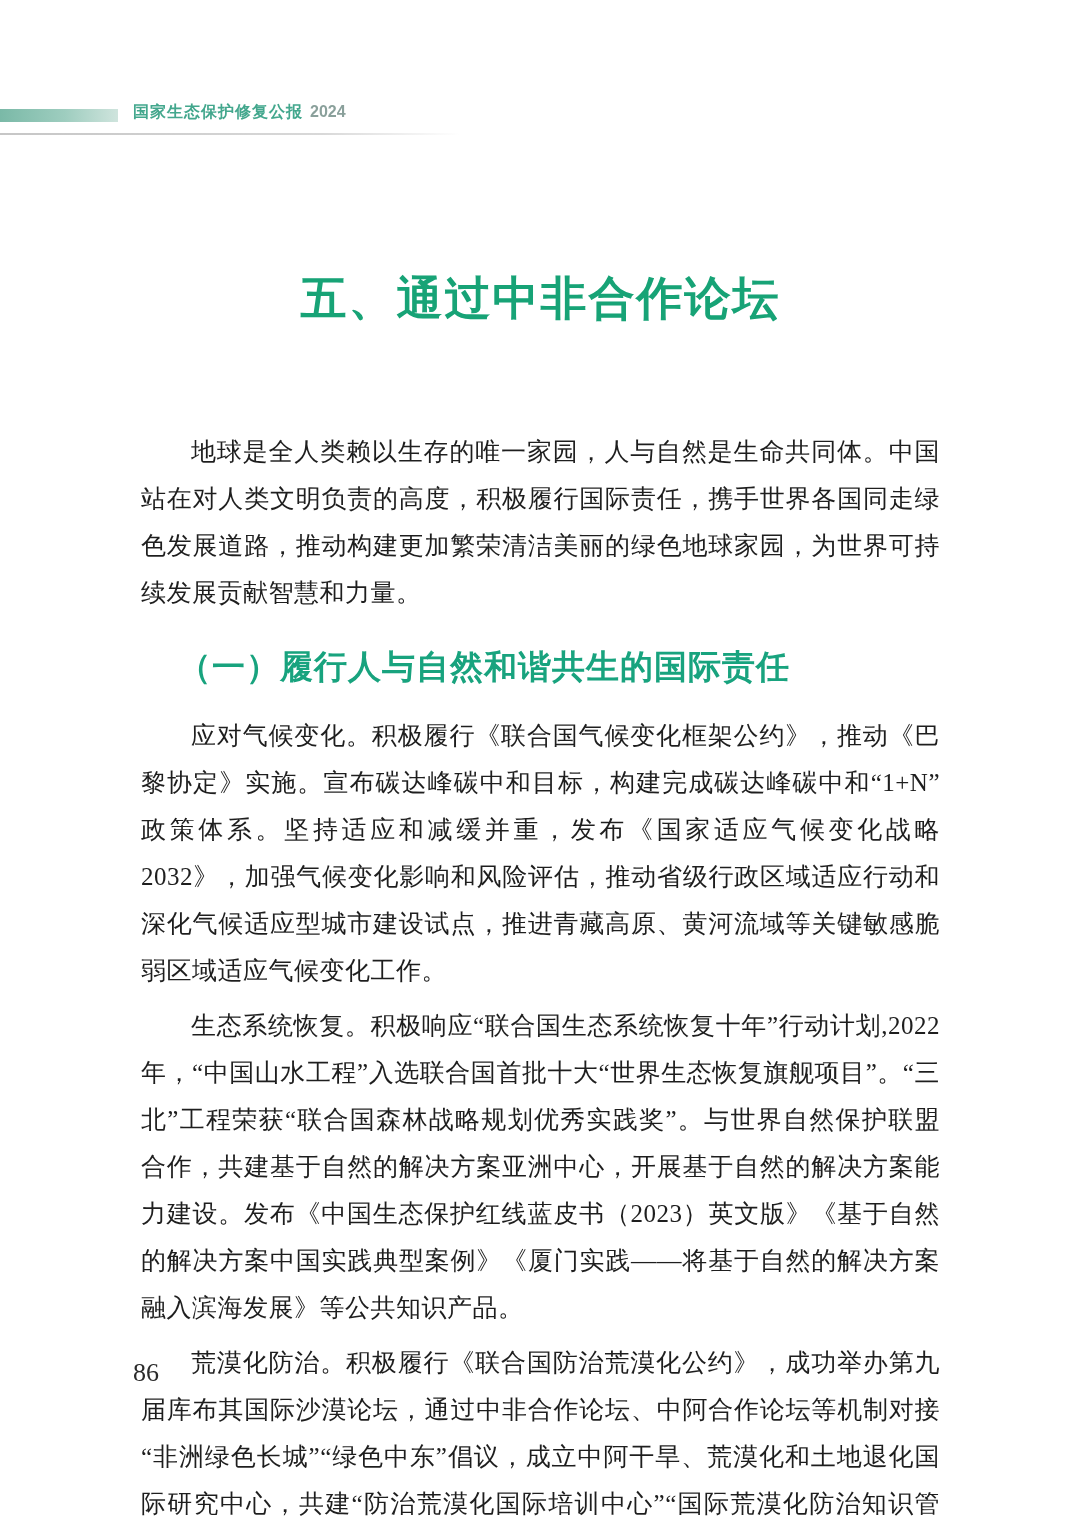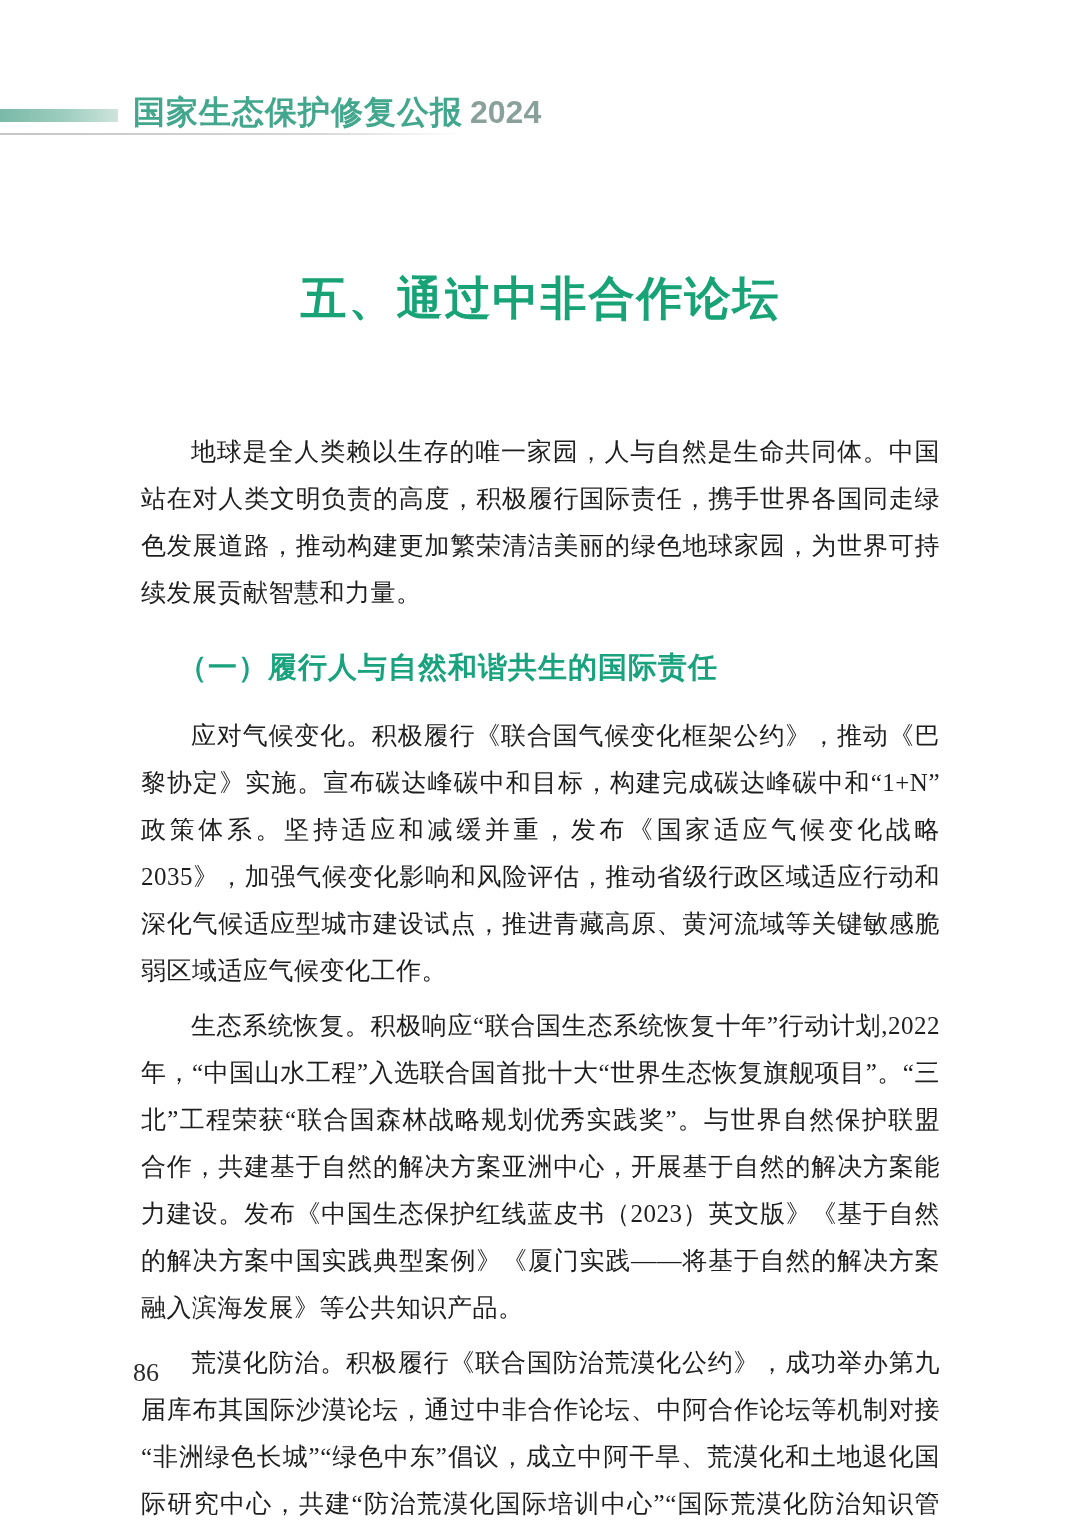--- a/index.html
+++ b/index.html
@@ -23,21 +23,21 @@
     width: 118px;
     height: 13px;
     background: linear-gradient(90deg, #7ab9a7 0%, #9ecdbf 55%, #cfe4dd 100%);
   }
   .header-text {
     position: absolute;
     left: 133px;
     top: 96px;
     font-family: "Liberation Sans", "DejaVu Sans", sans-serif;
     font-weight: bold;
-    font-size: 32px;
+    font-size: 16px;
     line-height: 32px;
     letter-spacing: 1px;
     color: #43a78d;
     white-space: nowrap;
     text-align: center;
   }
   .header-year {
     color: #8aa09b;
     margin-left: 7px;
     letter-spacing: 0;
@@ -77,21 +77,21 @@
     text-indent: 2em;
     letter-spacing: 0.5px;
   }
   .para-intro {
     margin-top: 102px;
   }
   .section-heading {
     margin: 30px 0 24px 45px;
     font-family: "Liberation Sans", "DejaVu Sans", sans-serif;
     font-weight: bold;
-    font-size: 29px;
+    font-size: 33px;
     line-height: 42px;
     color: #18a37e;
     letter-spacing: 1px;
   }
   .page-number {
     position: absolute;
     left: 133px;
     top: 1358px;
     font-size: 26px;
     color: #2b2b2b;
@@ -112,21 +112,21 @@
   <div class="header-rule"></div>
 
   <div class="content">
 
     <h1 class="chapter-title">五、通过中非合作论坛</h1>
 
     <p class="body-para para-intro">地球是全人类赖以生存的唯一家园，人与自然是生命共同体。中国站在对人类文明负责的高度，积极履行国际责任，携手世界各国同走绿色发展道路，推动构建更加繁荣清洁美丽的绿色地球家园，为世界可持续发展贡献智慧和力量。</p>
 
     <h2 class="section-heading">（一）履行人与自然和谐共生的国际责任</h2>
 
-    <p class="body-para">应对气候变化。积极履行《联合国气候变化框架公约》，推动《巴黎协定》实施。宣布碳达峰碳中和目标，构建完成碳达峰碳中和“1+N”政策体系。坚持适应和减缓并重，发布《国家适应气候变化战略 2035》，加强气候变化影响和风险评估，推动省级行政区域适应行动和深化气候适应型城市建设试点，推进青藏高原、黄河流域等关键敏感脆弱区域适应气候变化工作。</p>
+    <p class="body-para">应对气候变化。积极履行《联合国气候变化框架公约》，推动《巴黎协定》实施。宣布碳达峰碳中和目标，构建完成碳达峰碳中和“1+N”政策体系。坚持适应和减缓并重，发布《国家适应气候变化战略 2032》，加强气候变化影响和风险评估，推动省级行政区域适应行动和深化气候适应型城市建设试点，推进青藏高原、黄河流域等关键敏感脆弱区域适应气候变化工作。</p>
 
     <p class="body-para">生态系统恢复。积极响应“联合国生态系统恢复十年”行动计划,2022 年，“中国山水工程”入选联合国首批十大“世界生态恢复旗舰项目”。“三北”工程荣获“联合国森林战略规划优秀实践奖”。与世界自然保护联盟合作，共建基于自然的解决方案亚洲中心，开展基于自然的解决方案能力建设。发布《中国生态保护红线蓝皮书（2023）英文版》《基于自然的解决方案中国实践典型案例》《厦门实践——将基于自然的解决方案融入滨海发展》等公共知识产品。</p>
 
     <p class="body-para">荒漠化防治。积极履行《联合国防治荒漠化公约》，成功举办第九届库布其国际沙漠论坛，通过中非合作论坛、中阿合作论坛等机制对接“非洲绿色长城”“绿色中东”倡议，成立中阿干旱、荒漠化和土地退化国际研究中心，共建“防治荒漠化国际培训中心”“国际荒漠化防治知识管理中心”“中蒙荒漠化防治</p>
 
   </div>
 
   <div class="page-number">86</div>
 
 </div>

